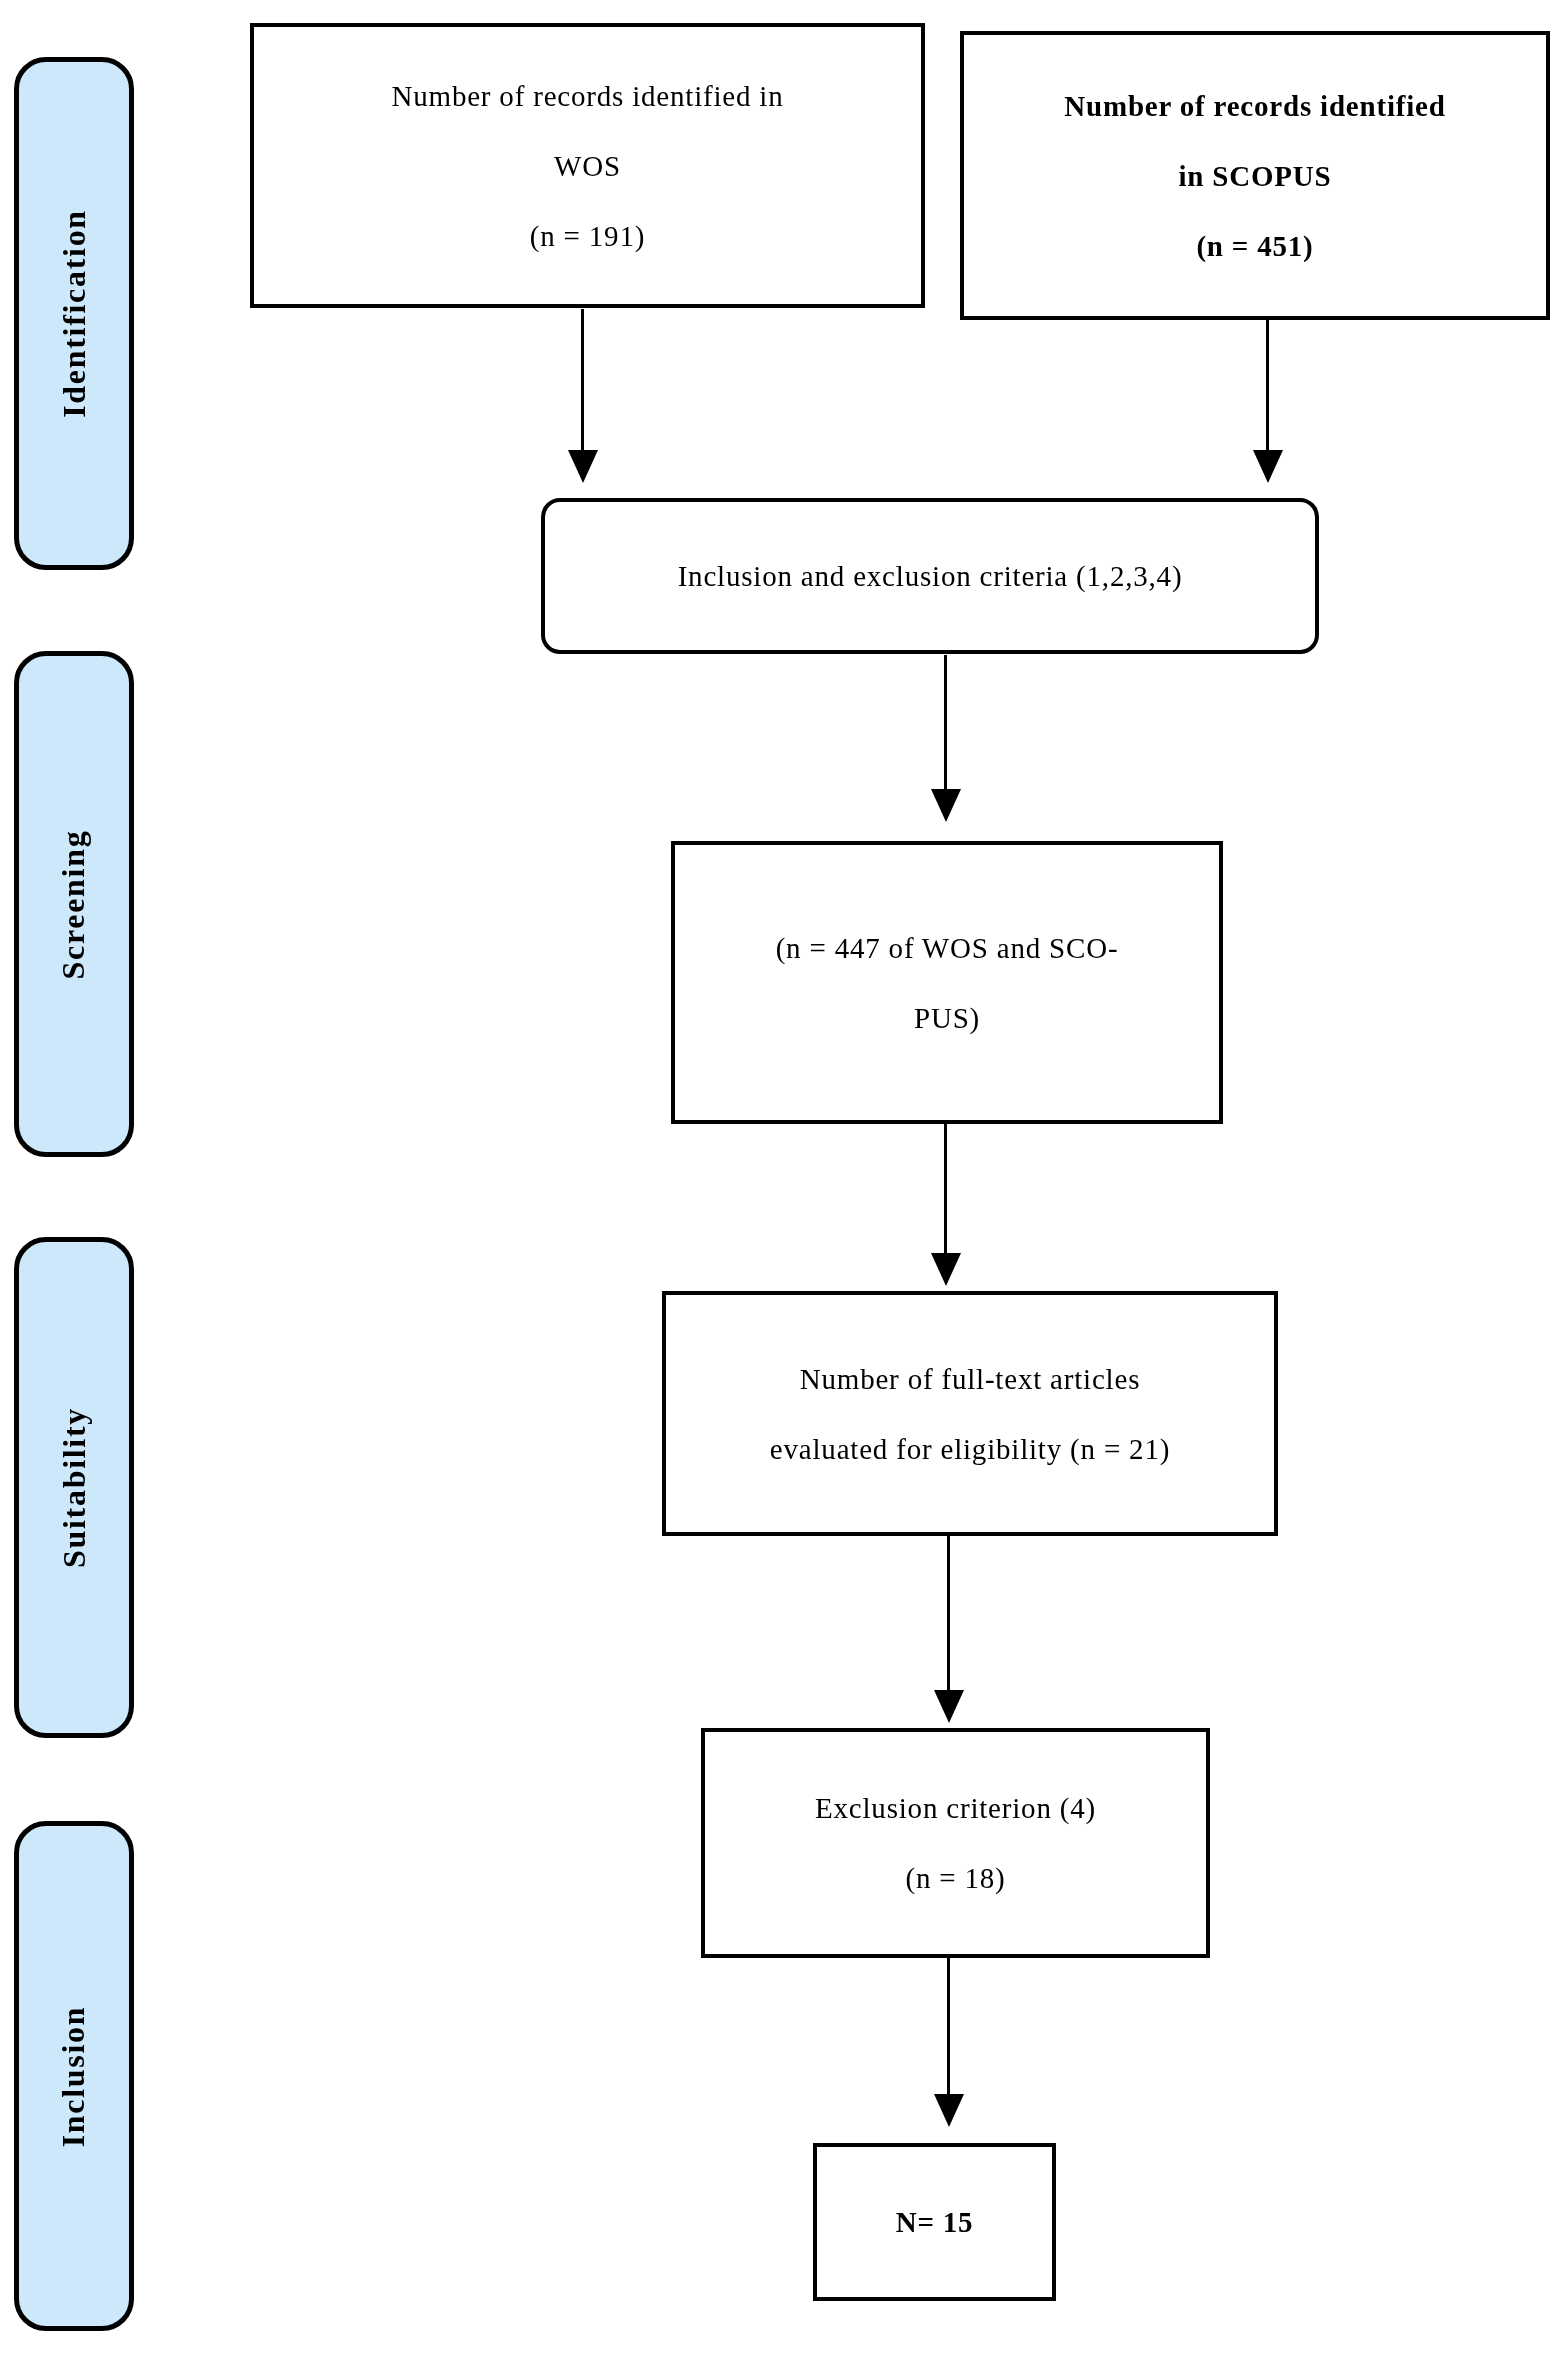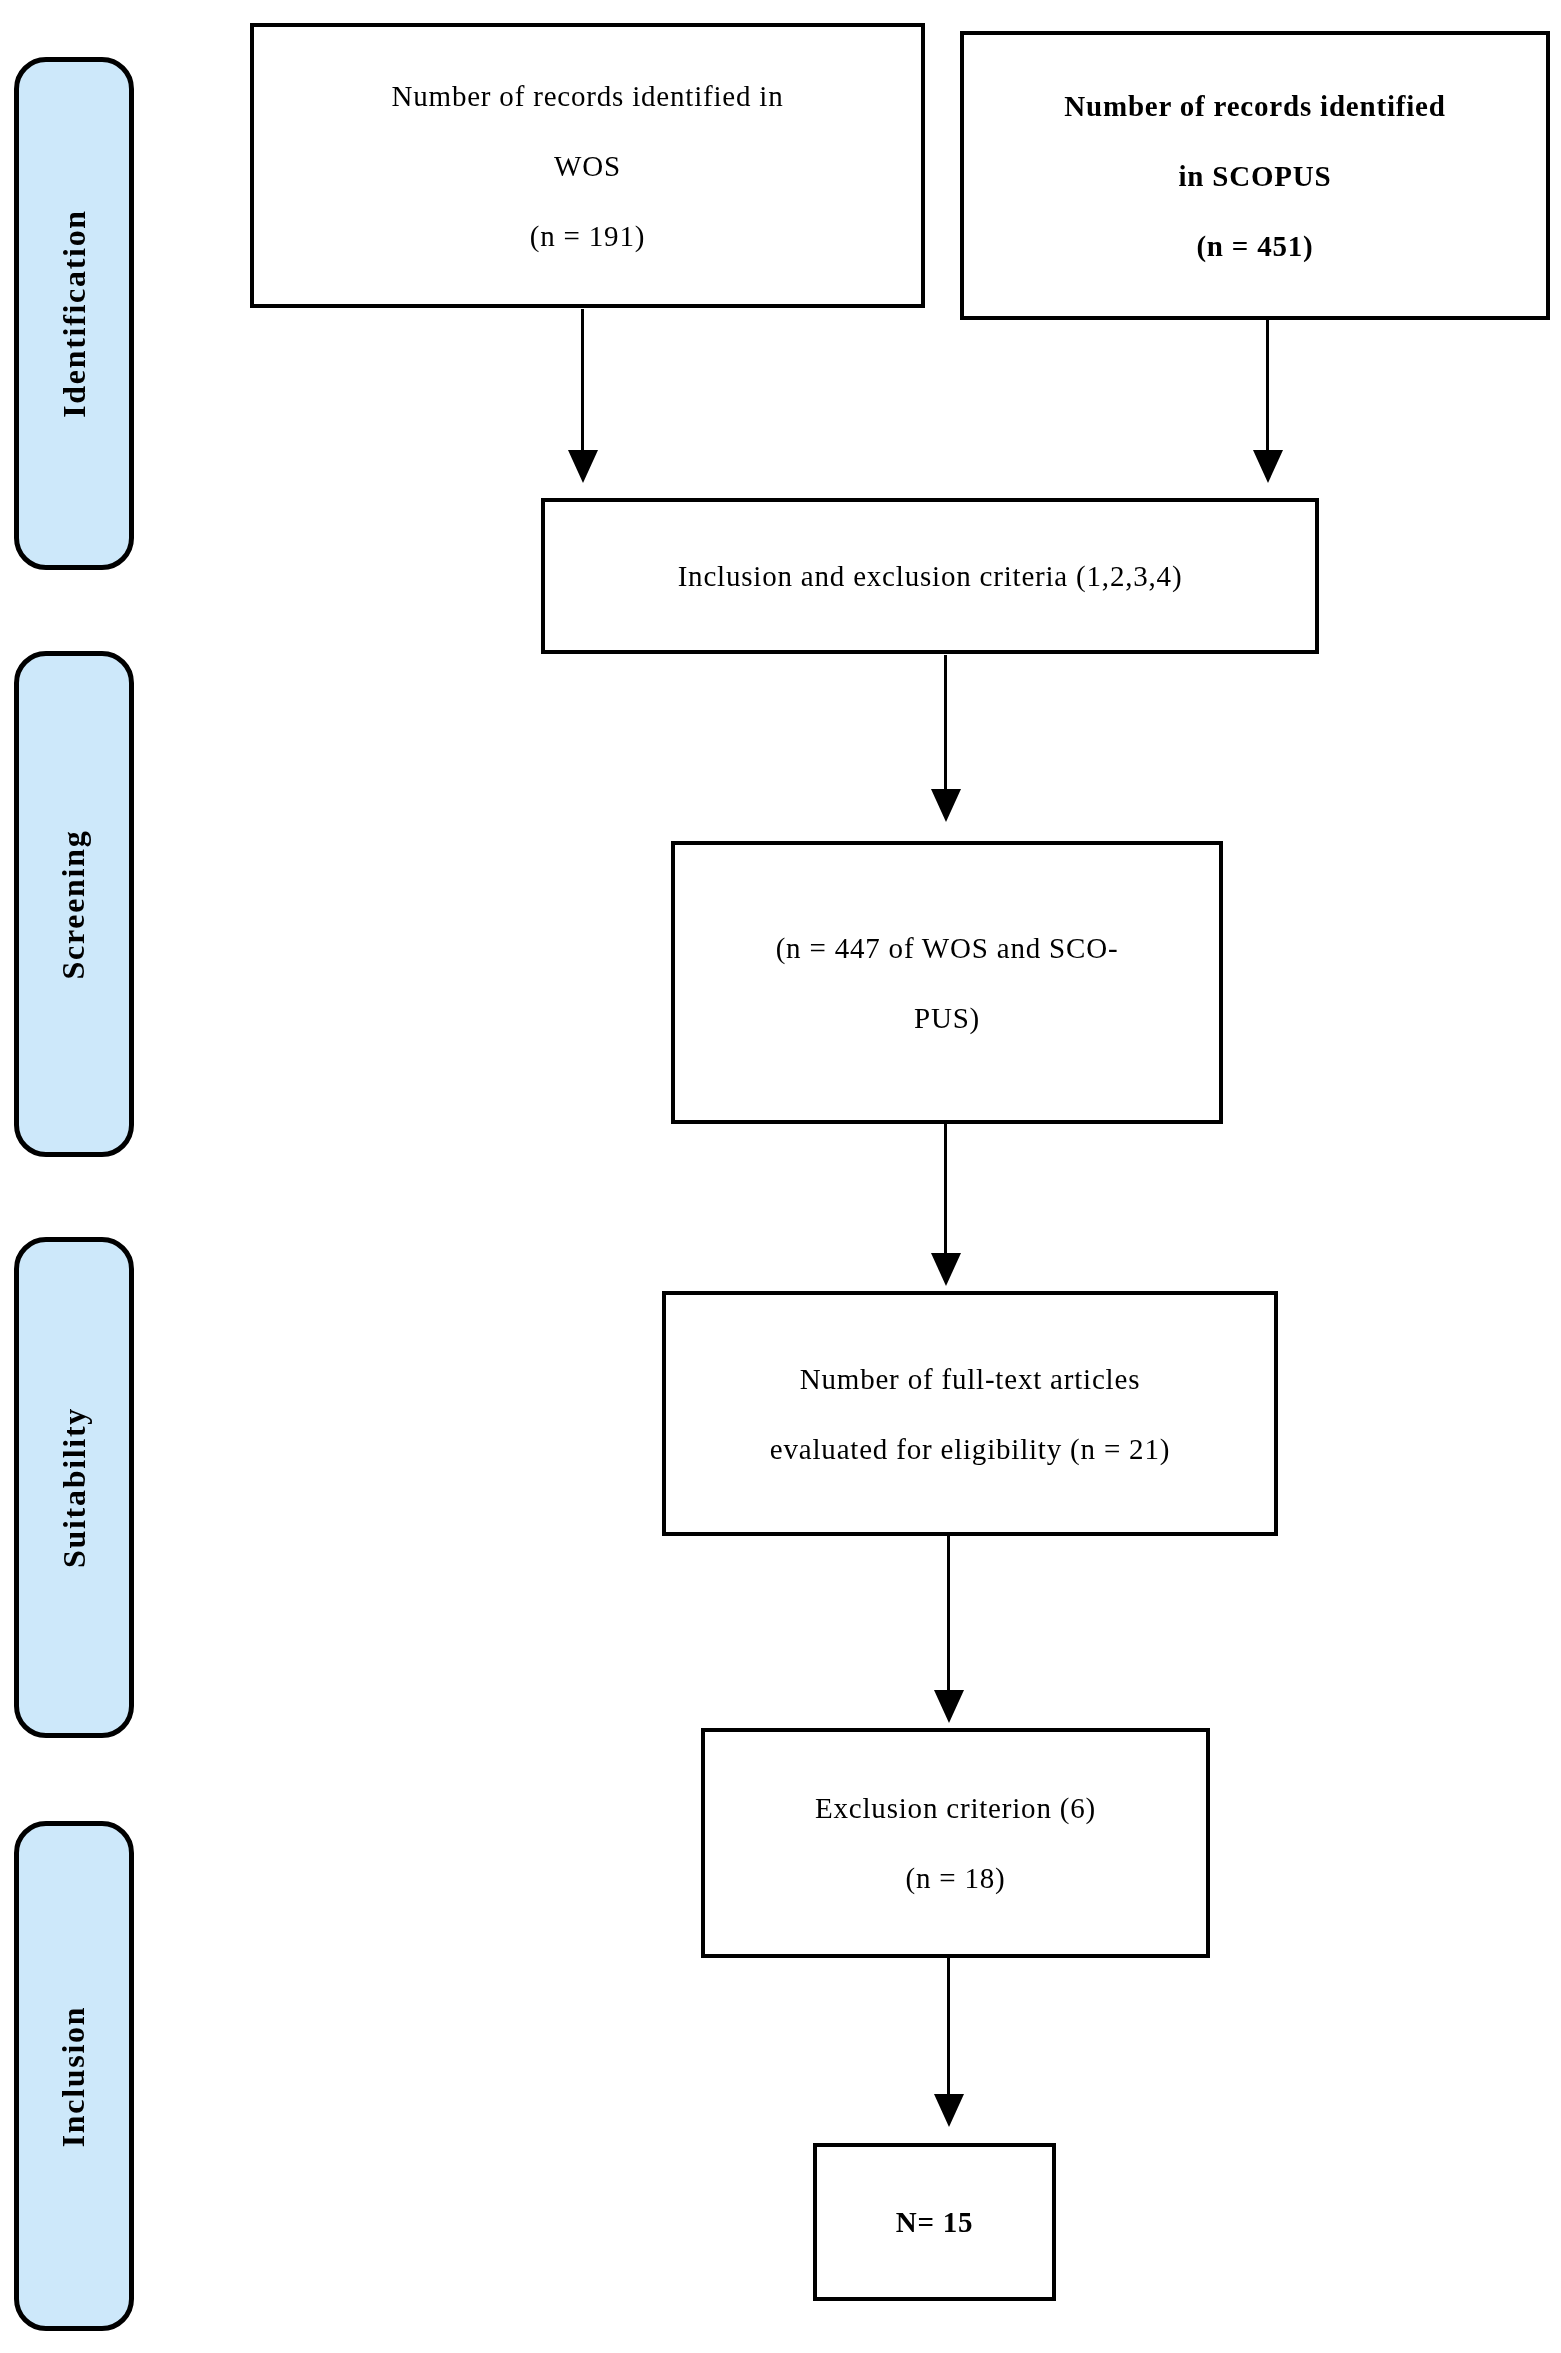--- a/index.html
+++ b/index.html
@@ -99,36 +99,36 @@
     <p>WOS</p>
     <p>(n = 191)</p>
   </div>
 
   <div class="flowbox" style="left:960px; top:31px; width:590px; height:289px;font-weight:bold;">
     <p>Number of records identified</p>
     <p>in SCOPUS</p>
     <p>(n = 451)</p>
   </div>
 
-  <div class="flowbox" style="left:541px; top:498px; width:778px; height:156px;">
+  <div class="flowbox" style="left:541px; top:498px; width:778px; height:156px;border-radius:19px;">
     <p>Inclusion and exclusion criteria (1,2,3,4)</p>
   </div>
 
   <div class="flowbox" style="left:671px; top:841px; width:552px; height:283px;">
     <p>(n = 447 of WOS and SCO-</p>
     <p>PUS)</p>
   </div>
 
   <div class="flowbox" style="left:662px; top:1291px; width:616px; height:245px;">
     <p>Number of full-text articles</p>
     <p>evaluated for eligibility (n = 21)</p>
   </div>
 
   <div class="flowbox" style="left:701px; top:1728px; width:509px; height:230px;">
-    <p>Exclusion criterion (6)</p>
+    <p>Exclusion criterion (4)</p>
     <p>(n = 18)</p>
   </div>
 
   <div class="flowbox" style="left:813px; top:2143px; width:243px; height:158px;font-weight:bold;">
     <p>N= 15</p>
   </div>
 
   <div class="arrow" style="left:567px; top:309px; height:174px;">
     <div class="stem"></div>
     <div class="head"></div>

